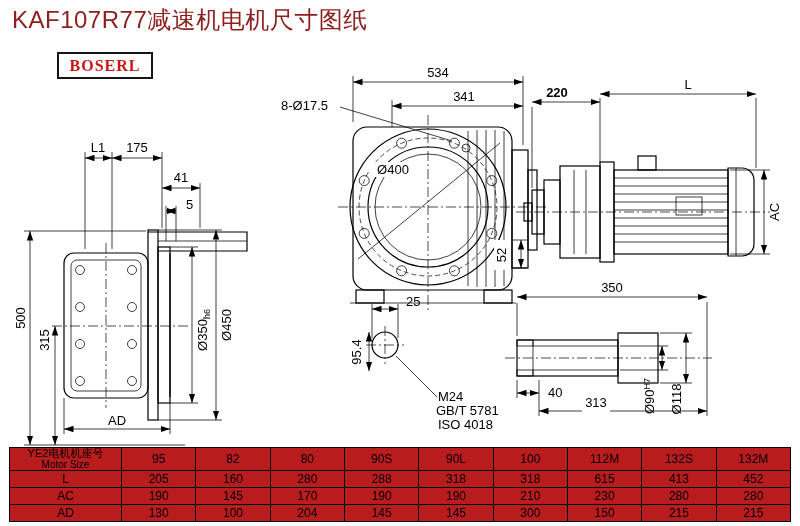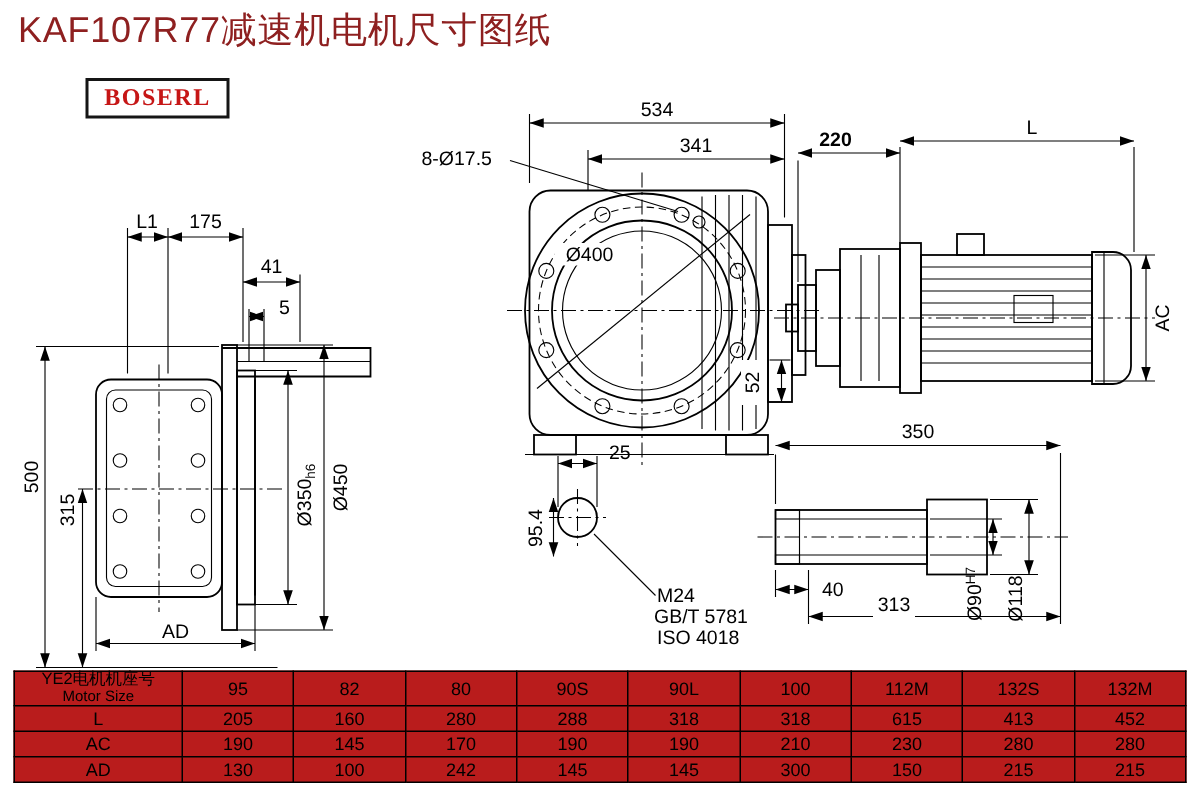--- a/index.html
+++ b/index.html
@@ -275,21 +275,21 @@
     <td>190</td>
     <td>210</td>
     <td>230</td>
     <td>280</td>
     <td>280</td>
   </tr>
   <tr class="row">
     <td class="first">AD</td>
     <td>130</td>
     <td>100</td>
-    <td>242</td>
+    <td>204</td>
     <td>145</td>
     <td>145</td>
     <td>300</td>
     <td>150</td>
     <td>215</td>
     <td>215</td>
   </tr>
 </tbody>
   </table>
 

